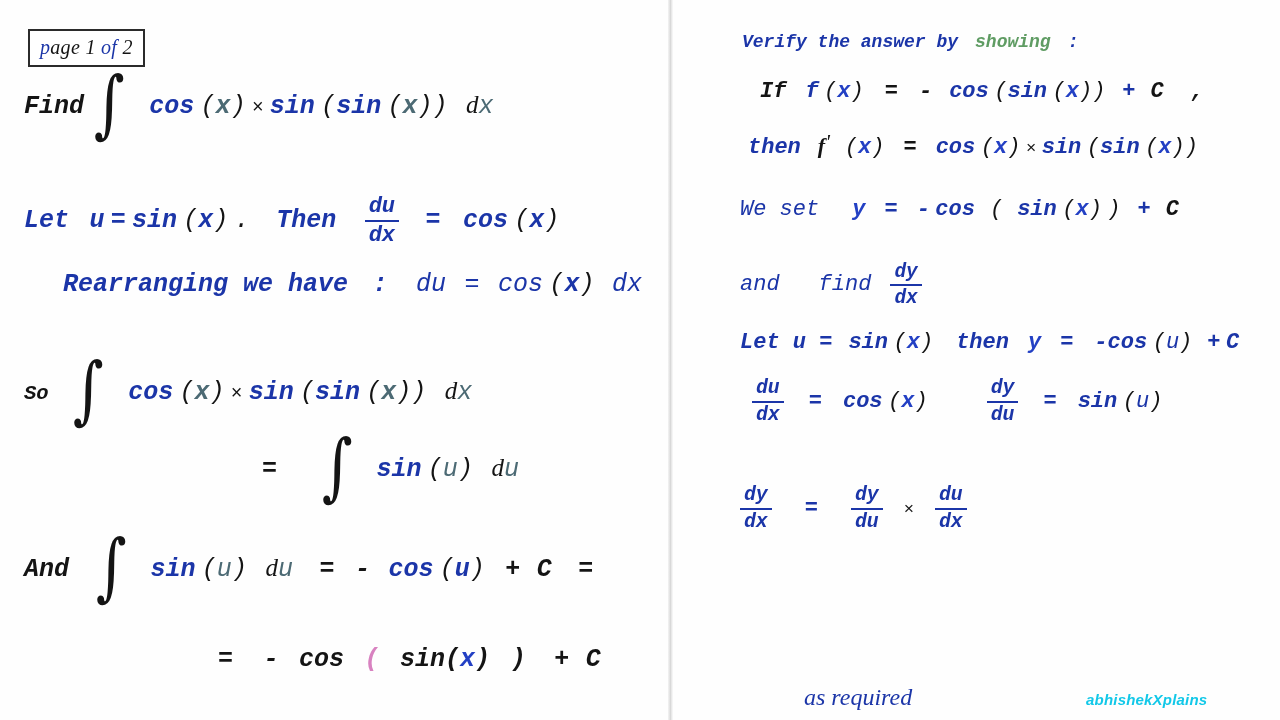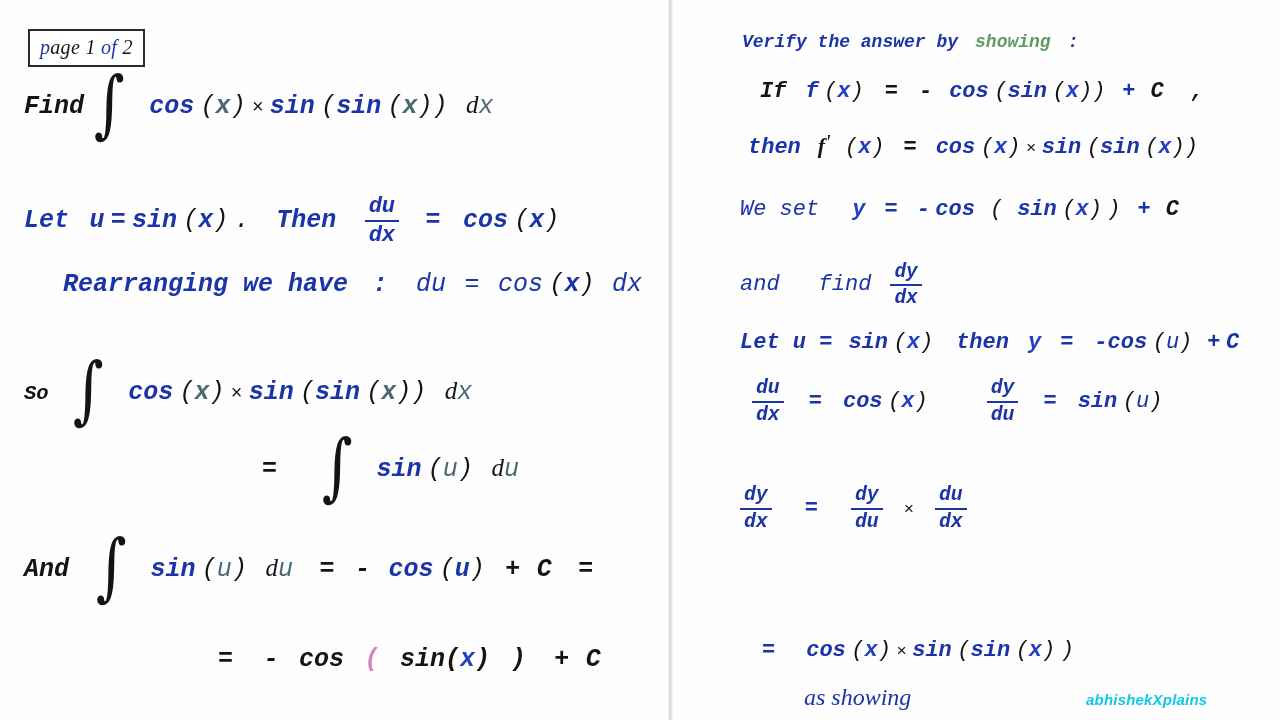--- a/index.html
+++ b/index.html
@@ -383,32 +383,21 @@
       <span class="blk mono times">×</span>
       <span style="display:inline-block;width:10px"></span>
       <span class="frac blu mono bold" style="font-size:0.9em;">
         <span class="num">du</span>
         <span class="bar"></span>
         <span class="den">dx</span>
       </span>
     </div>
 
 
-    <div class="line" style="left:88px; top:638px;">
-      <span class="blu mono bold">=</span>
-      <span style="display:inline-block;width:20px"></span>
-      <span class="blu mono bold">cos</span>
-      <span class="blk mono">(</span><span class="blu2 mono bold">x</span><span class="blk mono">)</span>
-      <span class="blk mono times">×</span>
-      <span class="blu mono bold">sin</span>
-      <span class="blk mono">(</span><span class="blu mono bold">sin</span>
-      <span class="blk mono">(</span><span class="blu2 mono bold">x</span><span class="blk mono">)</span>
-      <span class="blk mono">)</span>
-    </div>
 
     <div class="line" style="left:130px; top:685px;">
-      <span class="blu serif" style="font-size:24px">as showing</span>
+      <span class="blu serif" style="font-size:24px">as required</span>
     </div>
 
     <div class="watermark cyan" style="left:412px; top:691px;">abhishekXplains</div>
 
   </div>
 </div>
 
 </body></html>

